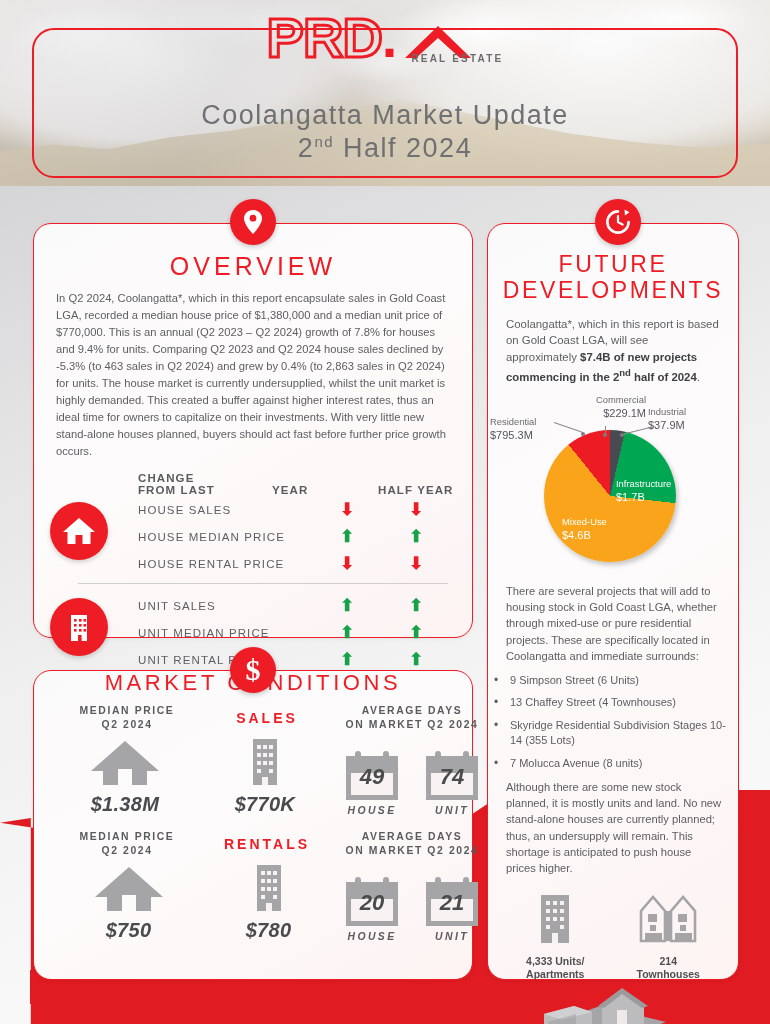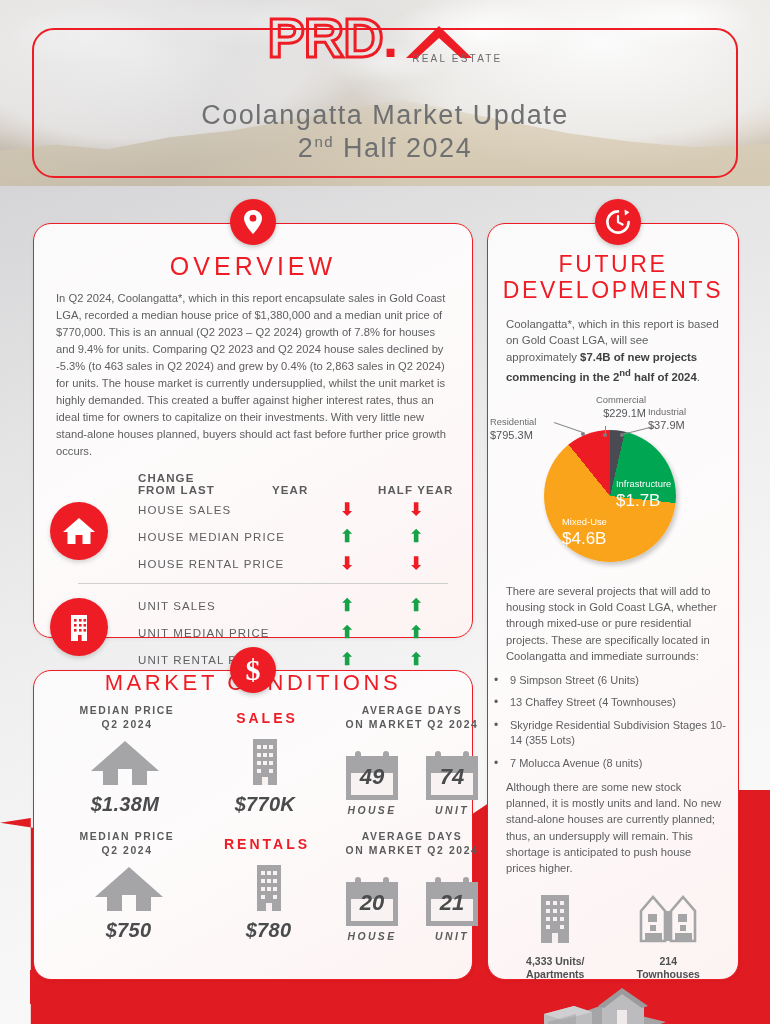--- a/index.html
+++ b/index.html
@@ -67,21 +67,21 @@
   }
   .logo-dot {
     color: #ee1c24; -webkit-text-stroke: 0;
     font-size: 56px; font-weight: 700; line-height: 1;
   }
   .logo-roof {
     width: 70px; height: 38px; margin-left: 6px; margin-bottom: 4px;
   }
   .logo-sub {
     font-size: 10px; letter-spacing: 2.2px; color: #6b6b6d;
-    font-weight: 400; margin-left: -62px; margin-bottom: 2px; align-self: flex-end; text-align: center;
+    font-weight: 700; margin-left: -62px; margin-bottom: 2px; align-self: flex-end; text-align: center;
   }
   .hero-title {
     position: absolute; left: 0; right: 0; top: 100px;
     text-align: center; z-index: 4;
   }
   .hero-title .l1 {
     font-size: 27px; color: #6f7072; letter-spacing: 1.5px; font-weight: 400;
   }
   .hero-title .l2 {
     font-size: 27px; color: #6f7072; letter-spacing: 1.5px; font-weight: 400;
@@ -181,21 +181,21 @@
   #fd-intro b { color: #3f4042; font-weight: 700; }
   .pie-wrap { position: relative; width: 252px; height: 185px; margin-top: 6px; }
   .pie {
     position: absolute; left: 56px; top: 38px; width: 132px; height: 132px;
     border-radius: 50%;
     box-shadow: 2px 3px 5px rgba(0,0,0,.22);
   }
   .pie-lbl { position:absolute; font-size: 9.4px; color:#6a6b6d; line-height:1.28; }
   .pie-lbl .v { font-size: 11px; color:#55565a; font-weight:400; }
   .pie-in { position:absolute; color:#fff; font-size: 9.4px; line-height:1.3; text-align:left; }
-  .pie-in .v { font-size: 17px; font-weight:400; }
+  .pie-in .v { font-size: 11px; font-weight:400; }
   .leader { position:absolute; background:#8a8b8d; height:1px; }
   .leaddot { position:absolute; width:4px; height:4px; border-radius:50%; background:#7b7c7e; }
 
   #fd-body { margin: 6px 16px 0 18px; font-size: 11.2px; line-height: 1.46; color:#5d5e60; }
   #fd-list { list-style:none; margin: 8px 0 0 4px; }
   #fd-list li {
     font-size: 11px; color:#5d5e60; line-height:1.42; margin-bottom: 7px;
     padding-left: 18px; position: relative;
   }
   #fd-list li:before {

